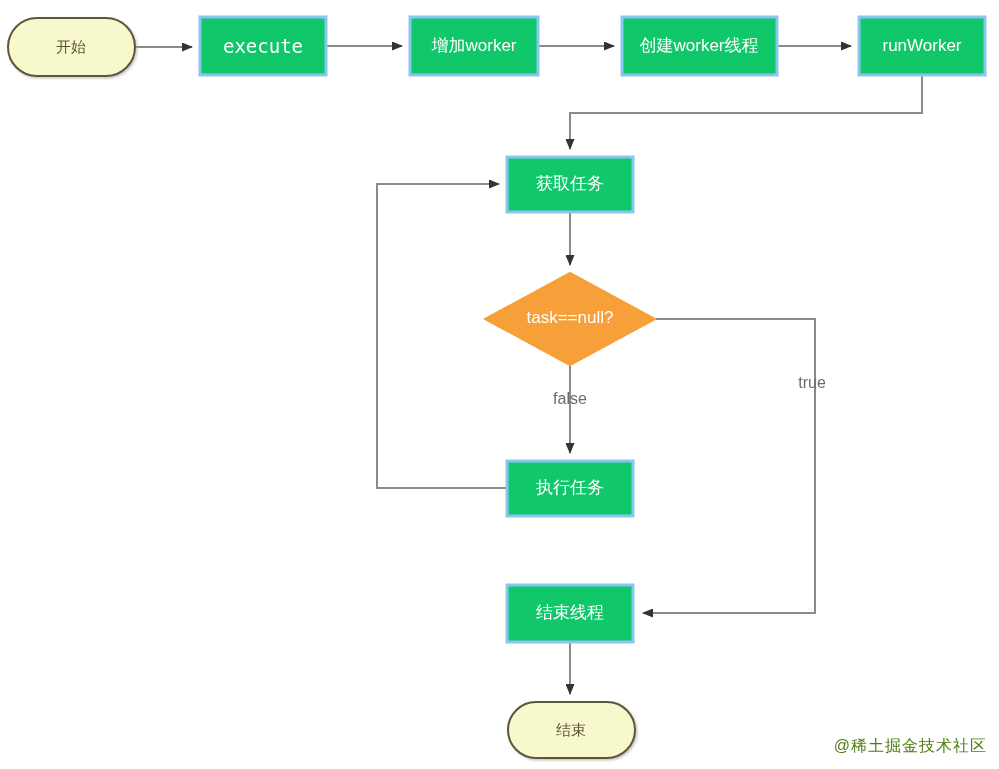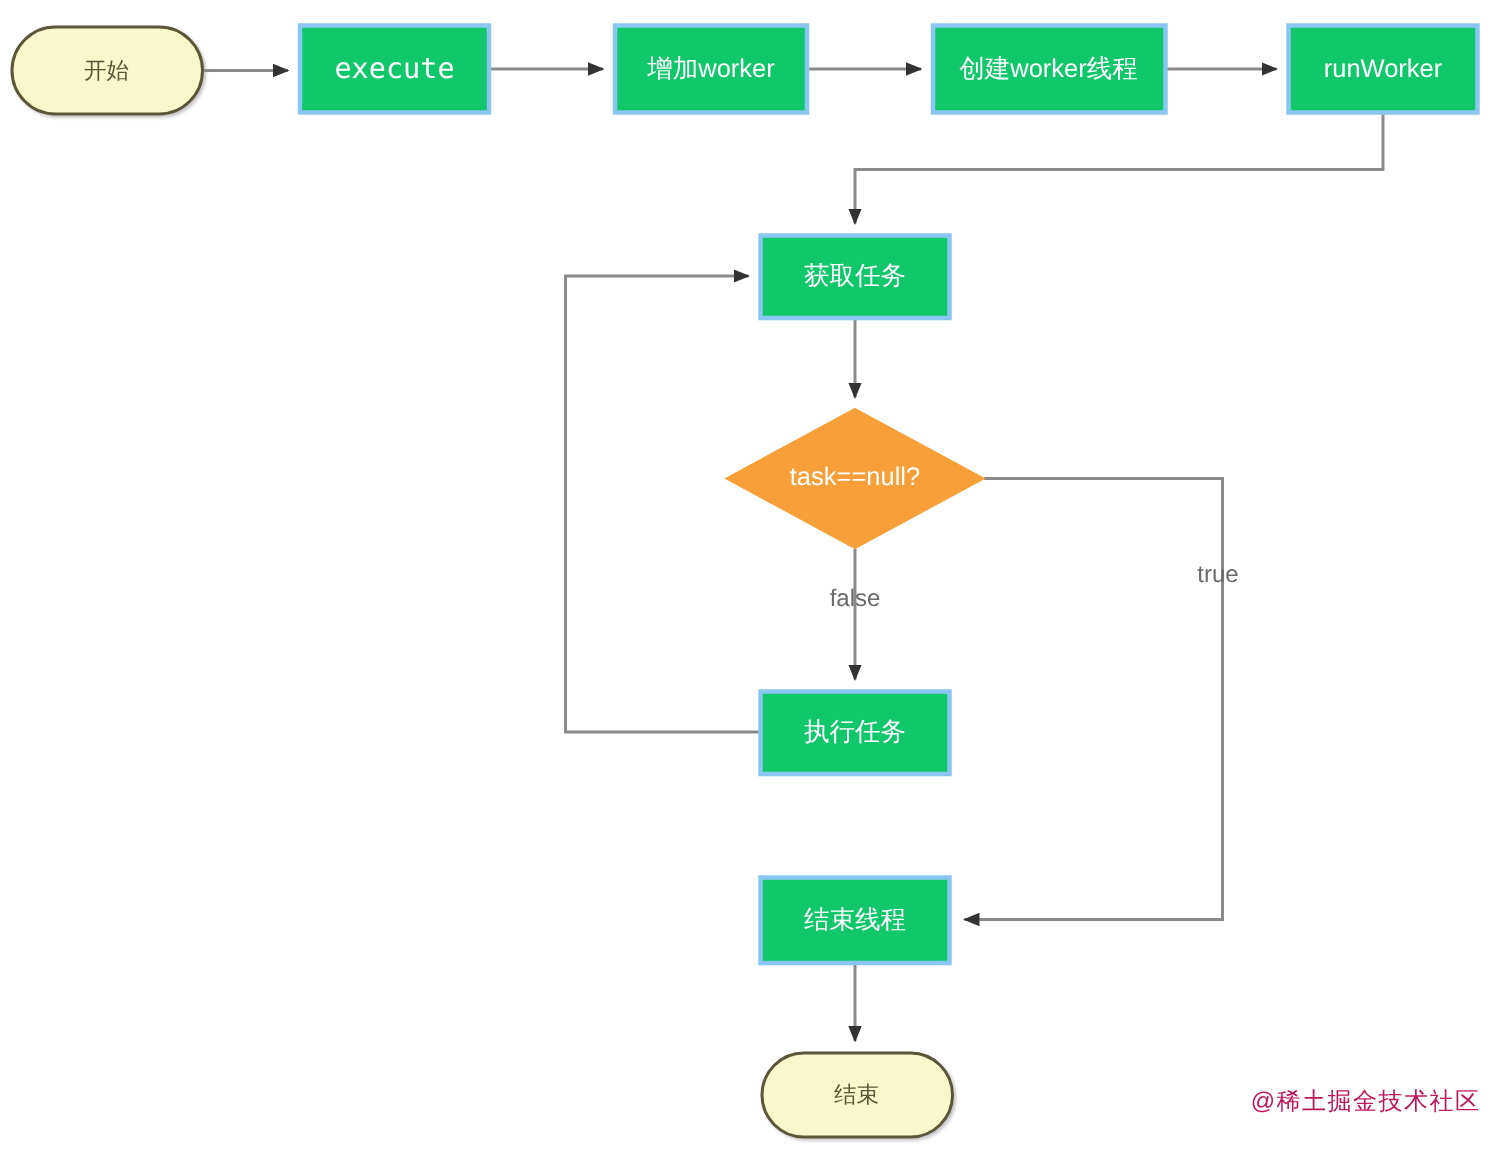--- a/index.html
+++ b/index.html
@@ -46,22 +46,22 @@
   .edge-label {
     fill: #6b6b6b;
     font-family: "Liberation Sans", "DejaVu Sans", sans-serif;
     font-size: 16px;
     text-anchor: middle;
     dominant-baseline: middle;
   }
   .watermark-text {
     position: absolute;
     right: 12px;
-    bottom: 24px;
-    color: #be185d;
+    bottom: 12px;
+    color: #4d7c0f;
     font-size: 16px;
     font-family: "Liberation Sans", "DejaVu Sans", sans-serif;
     letter-spacing: 1px;
     user-select: none;
     white-space: nowrap;
   }
 </style>
 </head>
 <body>
 

